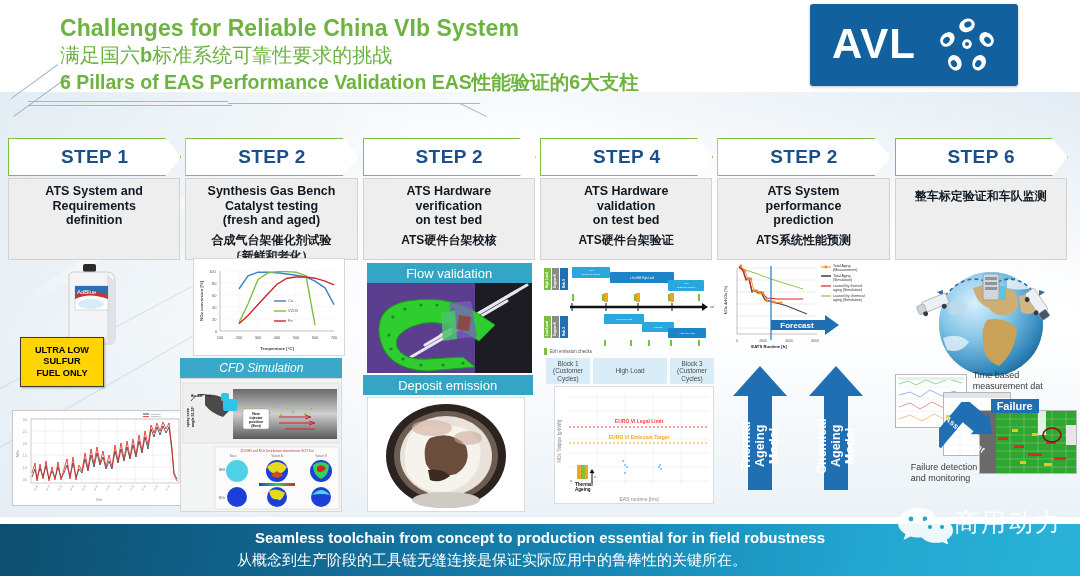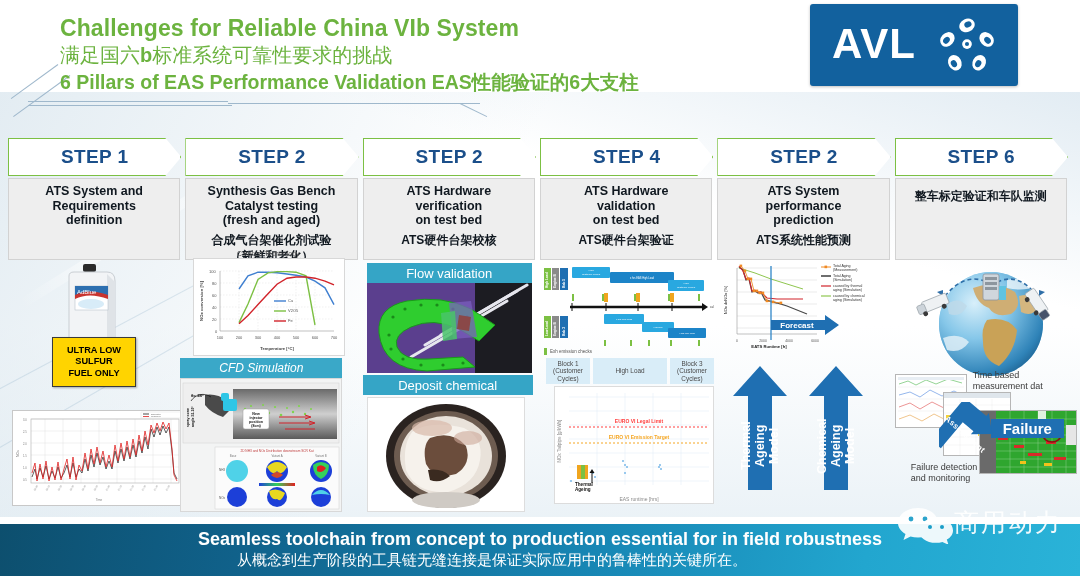--- a/index.html
+++ b/index.html
@@ -67,21 +67,20 @@
   .cols{position:absolute;left:8px;top:262px;width:1064px;height:252px;display:flex;}
   .col{flex:1;margin-right:5px;position:relative;}
 
   
   .jerrycan{position:absolute;left:55px;top:2px;width:58px;height:82px;}
   .ulsf{
     position:absolute;left:12px;top:75px;width:82px;height:48px;background:#FFD400;
     border:1.4px solid #3a3a3a;display:flex;align-items:center;justify-content:center;
     text-align:center;color:#000;font-size:9.2px;font-weight:bold;line-height:11.5px;
     box-shadow:1px 1px 2px rgba(0,0,0,.3);
-    margin-left:32px;
   }
   .plot-box{position:absolute;background:#fff;border:1px solid #c8c8c8;}
 
   
   .cat-chart{position:absolute;left:8px;top:-4px;width:150px;height:96px;background:#fff;border:1px solid #d8d8d8;}
   .cat-title{position:absolute;left:8px;top:-12px;width:150px;text-align:center;color:#555;font-size:7px;}
   .cfd-hdr{
     position:absolute;left:-5px;top:96px;width:162px;height:20px;background:#3aa8c8;
     color:#fff;font-size:12px;display:flex;align-items:center;justify-content:center;font-style:italic;
   }
@@ -99,29 +98,29 @@
   .nox-plot{position:absolute;left:14px;top:124px;width:160px;height:118px;background:#fff;border:1px solid #dcdcdc;box-sizing:border-box;}
 
   
   .fc-plot{position:absolute;left:4px;top:0px;width:168px;height:96px;}
   .arrow-up{position:absolute;width:54px;height:124px;}
   .arrow-txt{
     position:absolute;color:#fff;font-size:12.5px;font-weight:bold;
     writing-mode:vertical-rl;transform:rotate(180deg);text-align:center;line-height:14px;
   }
   .shot{position:absolute;background:#fff;border:1px solid #b6b6b6;overflow:hidden;}
-  .failure-tag{position:absolute;background:#1f6fb2;color:#fff;font-size:15px;font-weight:bold;padding:1px 12px;margin-top:20px;}
+  .failure-tag{position:absolute;background:#1f6fb2;color:#fff;font-size:11px;font-weight:bold;padding:1px 6px;}
   .cap{position:absolute;color:#3a3a3a;font-size:9px;line-height:11px;}
 
   
   .footer{
     position:absolute;left:0;top:524px;width:1080px;height:52px;
     background:linear-gradient(100deg,#0d4f6e 0%,#10618a 22%,#1786b4 55%,#22a6cf 80%,#2ab3d8 100%);
   }
-  .foot-en{position:absolute;left:0;top:5px;width:1080px;text-align:center;color:#fff;font-size:18px;font-weight:bold;}
+  .foot-en{position:absolute;left:0;top:5px;width:1080px;text-align:center;color:#fff;font-size:15px;font-weight:bold;}
   .foot-cn{position:absolute;left:0;top:27px;width:984px;text-align:center;color:#fff;font-size:15px;}
   .wechat{position:absolute;left:896px;top:504px;width:184px;height:44px;}
   .wc-txt{position:absolute;left:58px;top:2px;color:#ffffff;font-size:25px;opacity:.93;letter-spacing:2px;}
 </style>
 </head>
 <body>
 
 <div class="slide">
 
   <div class="bg-base"></div>
@@ -455,21 +454,21 @@
               <circle cx="36" cy="76" r="1.6"></circle>
             <circle cx="54" cy="82" r="1.6"></circle>
               <circle cx="76" cy="82" r="1.6"></circle>
               <circle cx="96" cy="80" r="1.6"></circle>
           </g>
           <path d="M82 20 L104 18 L110 54 L86 56 Z" fill="#7a5fbe" opacity=".75"></path>
           <path d="M74 30 L88 28 L90 56 L76 58 Z" fill="#49c46a" opacity=".85"></path>
           <path d="M92 32 L104 34 L102 48 L90 46Z" fill="#8a4848"></path>
         </svg>
       </div>
-      <div class="teal-hdr" style="position:absolute;left:0px;top:113px;width:170px;height:20px;">Deposit chemical</div>
+      <div class="teal-hdr" style="position:absolute;left:0px;top:113px;width:170px;height:20px;">Deposit emission</div>
       <div class="dep-img">
         <svg viewBox="0 0 156 113" width="156" height="113">
           <rect x="0" y="0" width="156" height="113" fill="#ffffff"></rect>
           <ellipse cx="78" cy="58" rx="60" ry="52" fill="#2a2320"></ellipse>
           <ellipse cx="78" cy="58" rx="52" ry="45" fill="#6d5c50"></ellipse>
           <ellipse cx="78" cy="58" rx="46" ry="40" fill="#e9e2da"></ellipse>
           <path d="M44 34 Q62 22 96 30 Q116 40 112 62 Q108 86 80 94 Q48 96 38 72 Q34 48 44 34Z" fill="#f6f2ec"></path>
           <path d="M62 40 Q84 32 98 48 Q104 66 88 76 Q66 82 58 66 Q54 48 62 40Z" fill="#6b4d3c"></path>
           <path d="M60 72 Q74 70 82 78 Q72 86 62 82Z" fill="#3a2a20"></path>
           <ellipse cx="64" cy="30" rx="20" ry="8" fill="#d8b9aa" opacity=".7"></ellipse>

